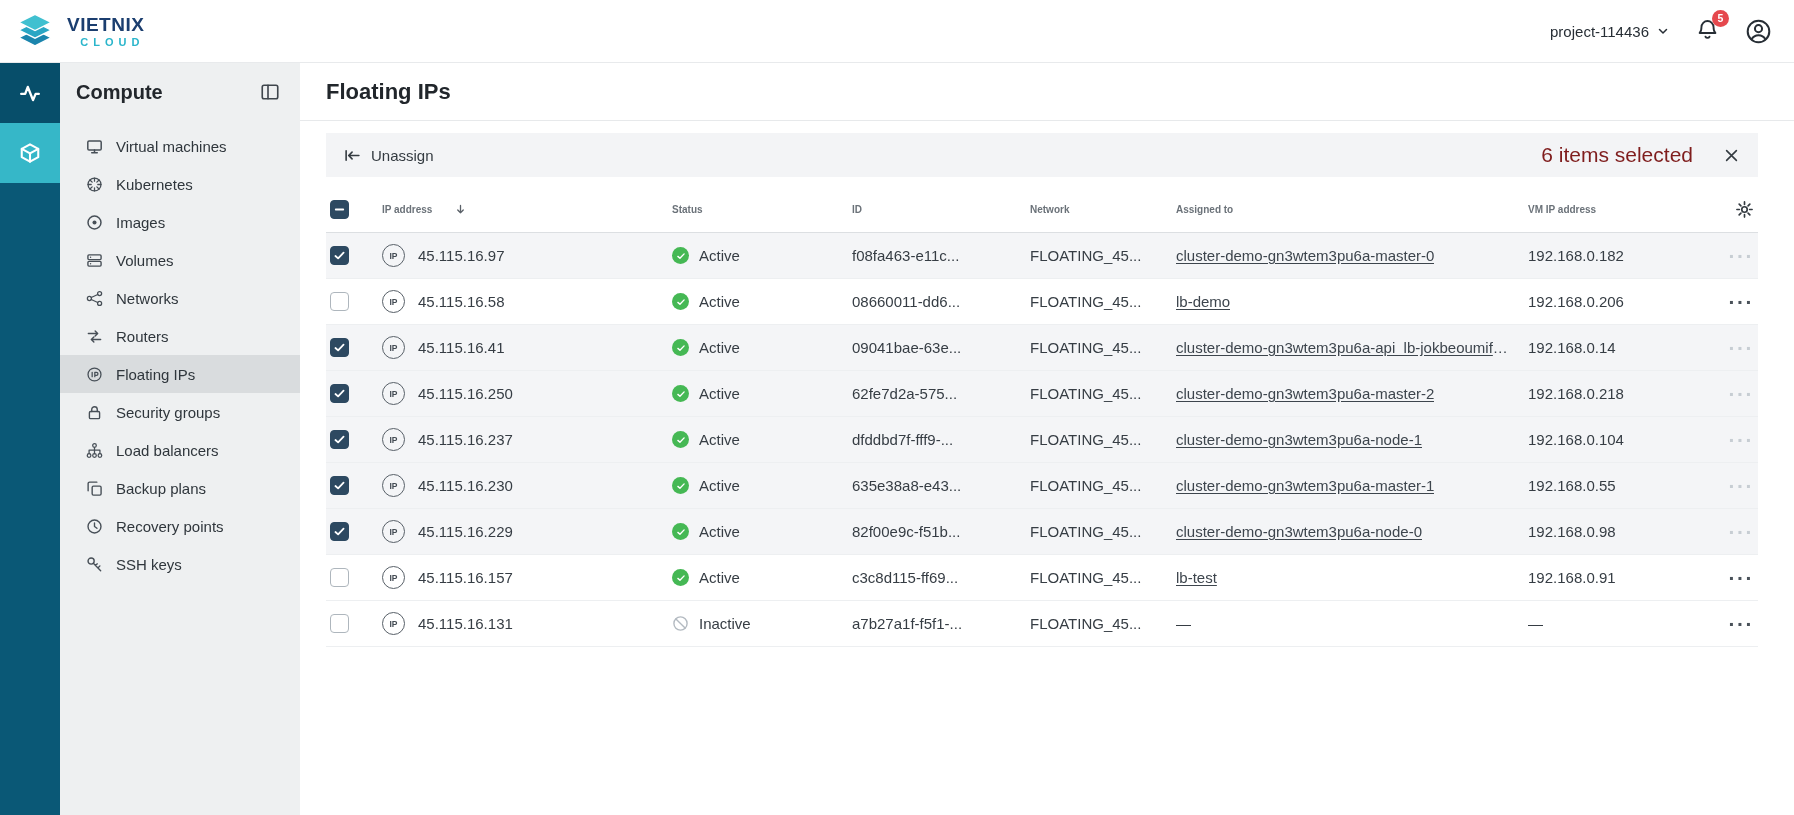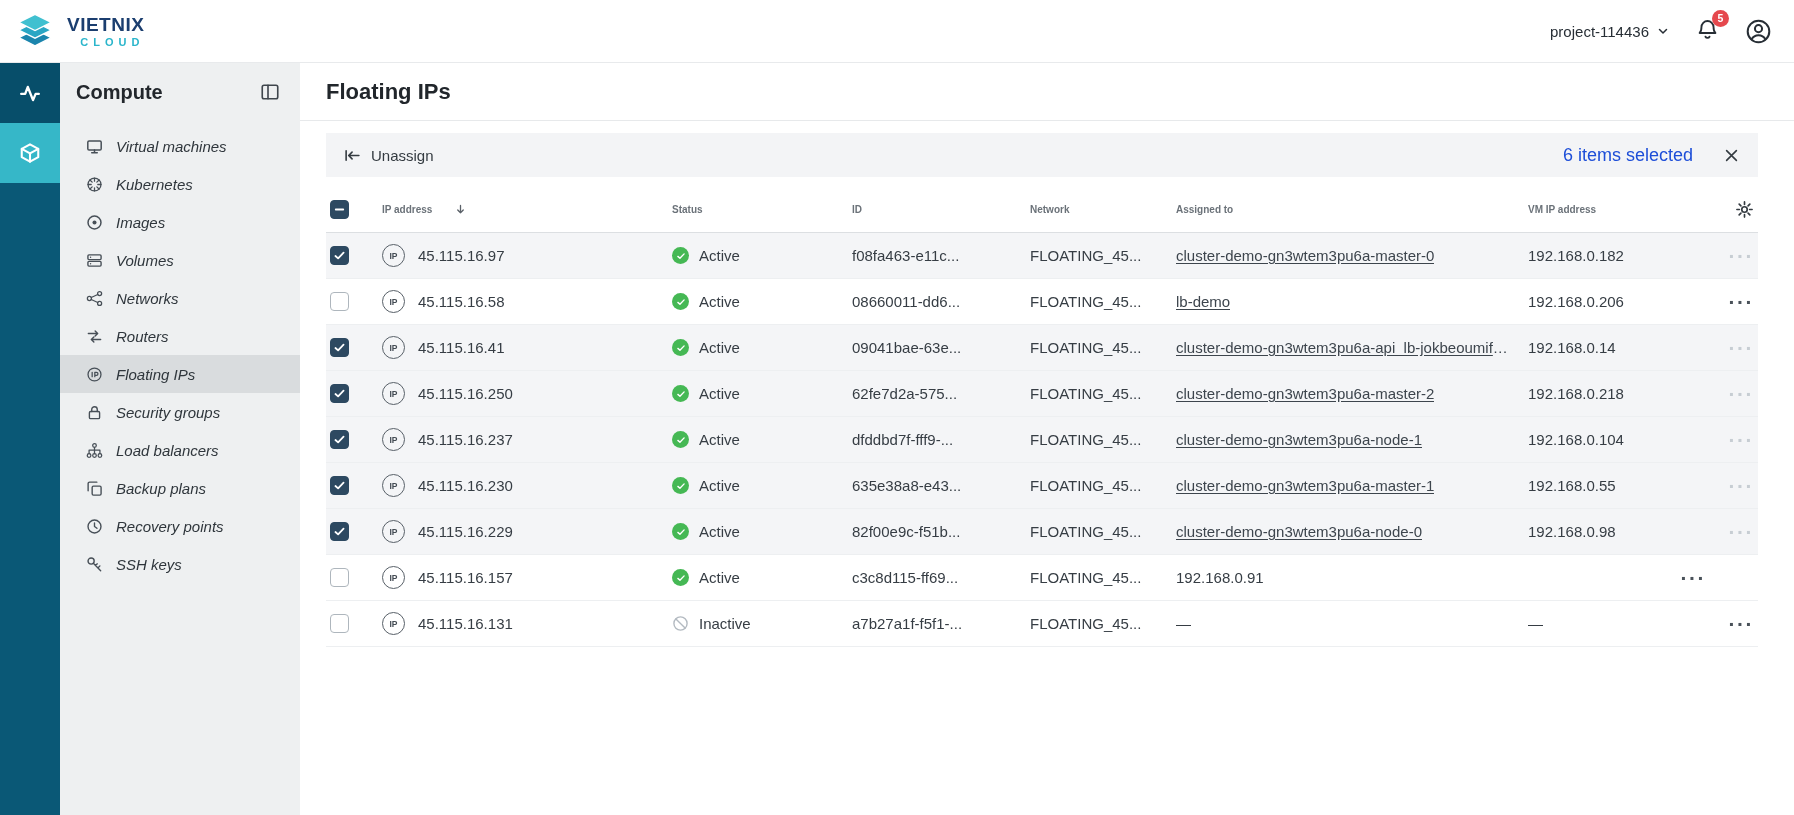--- a/index.html
+++ b/index.html
@@ -31,38 +31,38 @@
   .rail-tile { height: 60px; display: flex; align-items: center; justify-content: center; color: #fff; cursor: pointer; }
   .rail-tile.dark { background: #074e6a; }
   .rail-tile.selected { background: #36b7c8; }
   .rail-icon { width: 22px; height: 22px; display: flex; }
 
   .sidebar { width: 240px; background: #eef0f1; flex: none; display: flex; flex-direction: column; }
   .sidebar-header { height: 58px; display: flex; align-items: center; justify-content: space-between; padding: 0 20px 0 16px; }
   .sidebar-title { font-size: 20px; font-weight: 700; color: #22272c; }
   .collapse-btn { width: 20px; height: 20px; color: #3f464d; background: none; border: none; cursor: pointer; display: flex; }
   .side-menu { padding: 6px 0; }
-  .side-item { height: 38px; display: flex; align-items: center; gap: 13px; padding: 0 12px 0 26px; cursor: pointer; color: #2f363c; font-style: italic; }
+  .side-item { height: 38px; display: flex; align-items: center; gap: 13px; padding: 0 12px 0 26px; cursor: pointer; color: #2f363c; }
   .side-item.active { background: #d9dcde; }
   .side-icon { width: 17px; height: 17px; color: #474f57; display: flex; flex: none; }
   .side-label { font-size: 15px; white-space: nowrap; }
 
   
   .main { flex: 1; min-width: 0; background: #fff; display: flex; flex-direction: column; }
   .page-header { height: 58px; display: flex; align-items: center; padding: 0 26px; border-bottom: 1px solid #e7e9eb; }
   .page-title { font-size: 22px; font-weight: 600; color: #21262b; }
   .page-body { padding: 12px 36px 0 26px; }
 
   .sel-band { height: 44px; background: #f3f4f6; display: flex; align-items: center; justify-content: space-between;
               padding: 0 18px; margin-bottom: 10px; }
   .unassign { display: flex; align-items: center; gap: 10px; font-size: 15px; color: #343b41;
               background: none; border: none; cursor: pointer; font-family: inherit; }
   .unassign-ic { width: 17px; height: 17px; display: flex; color: #343b41; }
   .band-right { display: flex; align-items: center; gap: 30px; }
-  .sel-text { font-size: 18px; color: #1d4ed8; }
+  .sel-text { font-size: 21px; color: #7f1d1d; }
   .close-btn { width: 17px; height: 17px; background: none; border: none; color: #343b41; cursor: pointer; display: flex; padding: 0; }
 
   
   .grid { display: grid; grid-template-columns: 56px 290px 180px 178px 146px minmax(0,1fr) 182px 48px; align-items: center; }
   .thead { height: 46px; border-bottom: 1px solid #dcdfe2; }
   .hcell { display: flex; align-items: center; gap: 22px; font-size: 10px; font-weight: 700; color: #6b7279;
            white-space: nowrap; overflow: hidden; padding-right: 14px; }
   .hcell.actions { justify-content: flex-end; padding-right: 4px; }
   .sort-ic { width: 13px; height: 13px; color: #5a6168; display: flex; }
   .gear { width: 19px; height: 19px; color: #343b41; display: flex; background: none; border: none; cursor: pointer; padding: 0; }
@@ -587,20 +587,23 @@
     <div class="cell">
       <span class="st-ic st-ok">
                   <svg viewBox="0 0 16 16" fill="none" stroke="currentColor" stroke-width="2.2" stroke-linecap="round" stroke-linejoin="round">
                     <path d="M3 8.6 6.3 11.6 13 4.6"></path>
                   </svg>
                 </span>
       <span>Active</span>
     </div>
     <div class="cell">c3c8d115-ff69...</div>
     <div class="cell">FLOATING_45...</div>
+    <div class="cell">
+      <a class="assigned-link">lb-test</a>
+    </div>
     <div class="cell">192.168.0.91</div>
     <div class="cell actions">
       <button class="dots"></button>
     </div>
   </div>
 
   <div class="grid trow">
     <div class="cell cb">
       <span class="checkbox"></span>
     </div>

